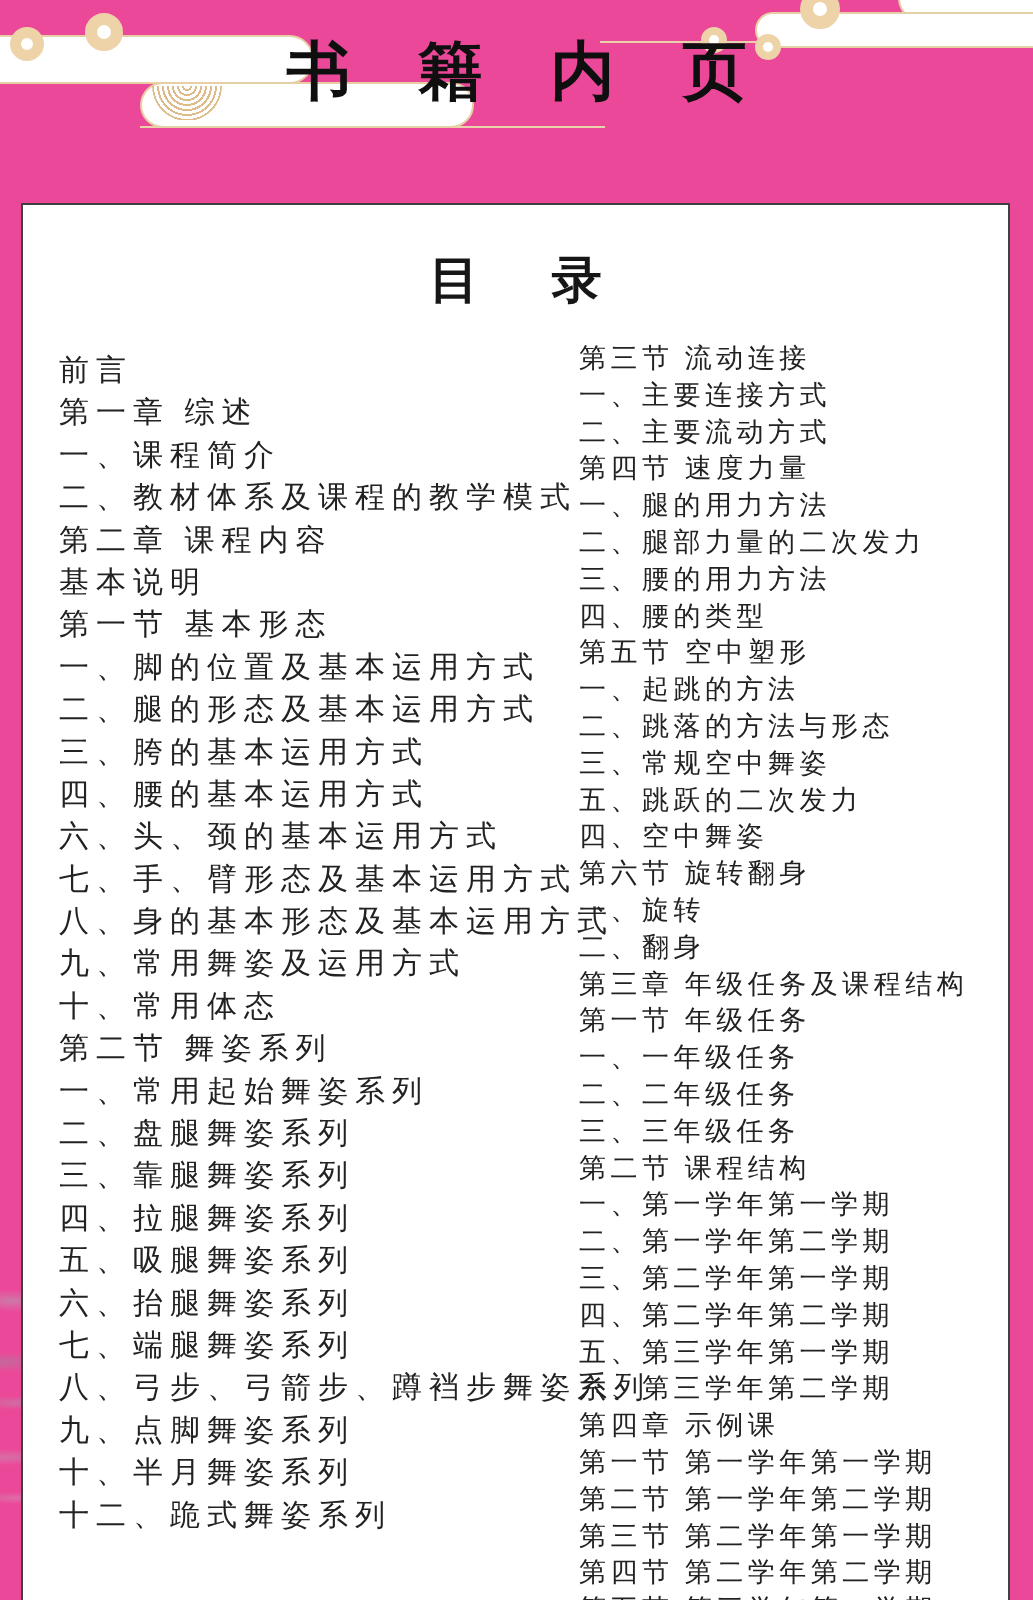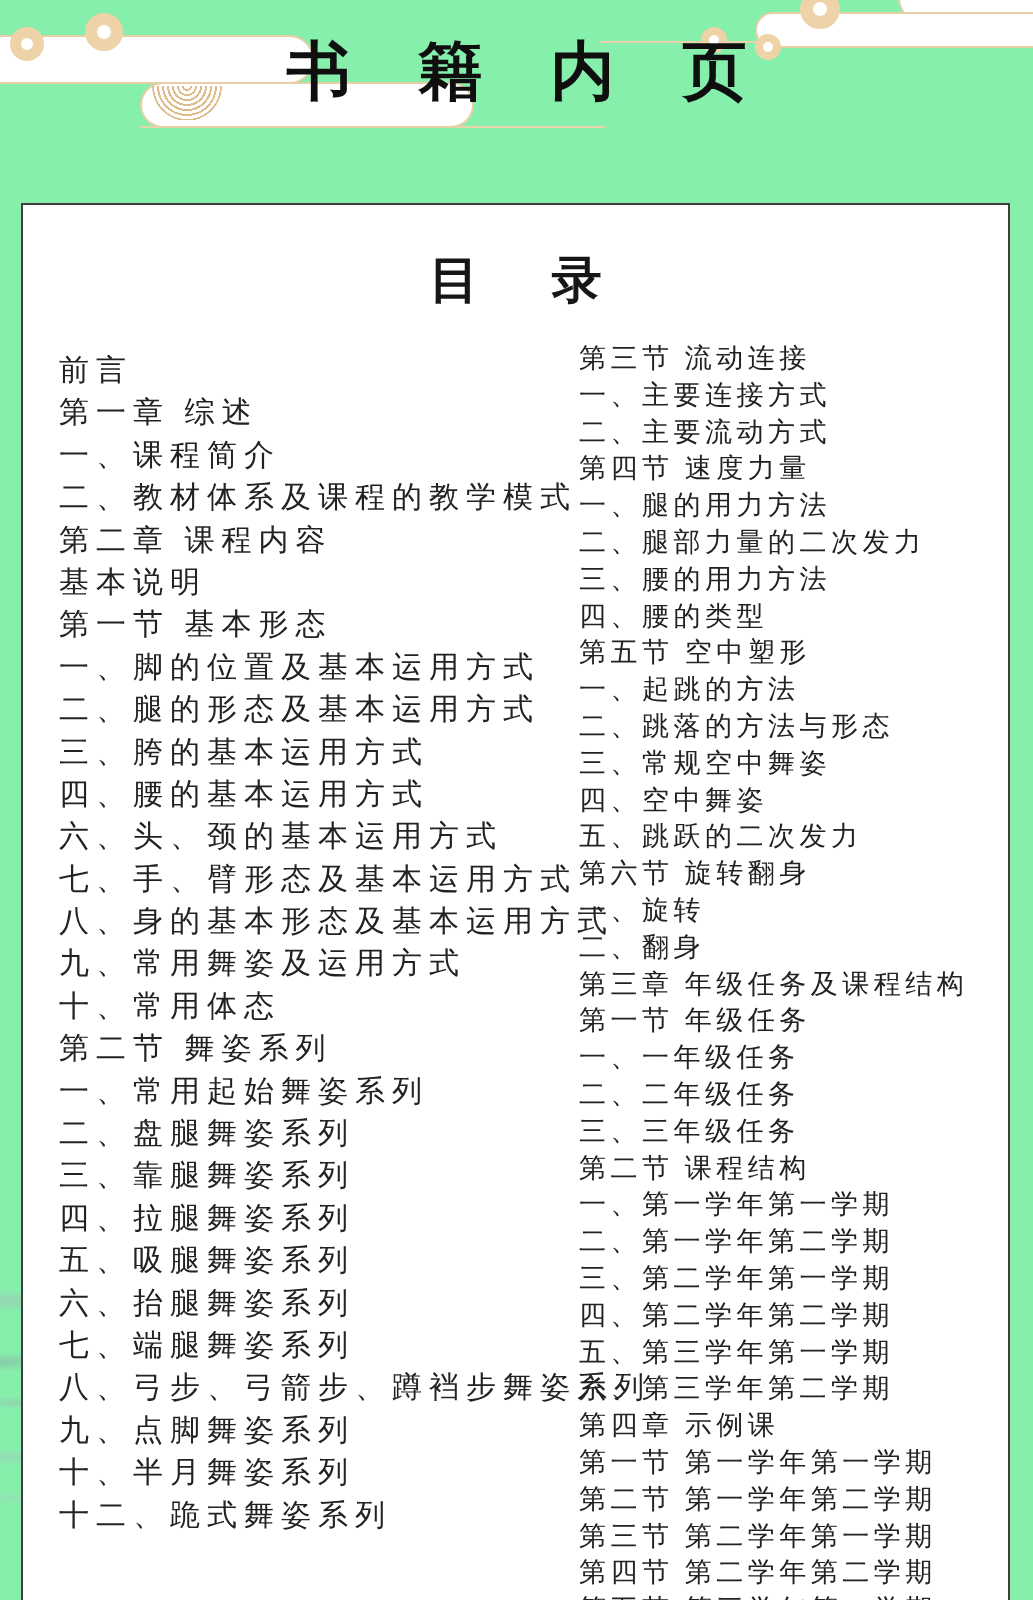--- a/index.html
+++ b/index.html
@@ -1,17 +1,17 @@
 <!DOCTYPE html>
 <html><head>
 <meta charset="utf-8">
 <style>
   html,body{margin:0;padding:0;background:#ffffff;}
   body{font-family:"Liberation Serif","DejaVu Serif",serif;}
-  .page{position:relative;width:1033px;height:1600px;overflow:hidden;background:#86efac;}
+  .page{position:relative;width:1033px;height:1600px;overflow:hidden;background:#ec4899;}
 
   
   .deco{position:absolute;pointer-events:none;}
   .cloud-bar{border:2px solid #e7cfa5;background:#fff;border-radius:28px;}
   .bar1{left:-40px;top:35px;width:350px;height:45px;z-index:3;}
   .bar2{left:140px;top:82px;width:330px;height:42px;z-index:1;}
   .bar3{left:755px;top:12px;width:360px;height:32px;border-radius:18px;z-index:2;}
   .bar4{left:898px;top:-30px;width:500px;height:48px;border-radius:24px;z-index:1;}
   .hline{height:2px;background:#e9d2a9;}
   .hline-left{left:140px;top:126px;width:465px;z-index:0;}
@@ -109,22 +109,22 @@
         <div class="toc-entry">二、主要流动方式</div>
         <div class="toc-entry">第四节 速度力量</div>
         <div class="toc-entry">一、腿的用力方法</div>
         <div class="toc-entry">二、腿部力量的二次发力</div>
         <div class="toc-entry">三、腰的用力方法</div>
         <div class="toc-entry">四、腰的类型</div>
         <div class="toc-entry">第五节 空中塑形</div>
         <div class="toc-entry">一、起跳的方法</div>
         <div class="toc-entry">二、跳落的方法与形态</div>
         <div class="toc-entry">三、常规空中舞姿</div>
+        <div class="toc-entry">五、跳跃的二次发力</div>
         <div class="toc-entry">四、空中舞姿</div>
-        <div class="toc-entry">五、跳跃的二次发力</div>
         <div class="toc-entry">第六节 旋转翻身</div>
         <div class="toc-entry">一、旋转</div>
         <div class="toc-entry">二、翻身</div>
         <div class="toc-entry">第三章 年级任务及课程结构</div>
         <div class="toc-entry">第一节 年级任务</div>
         <div class="toc-entry">一、一年级任务</div>
         <div class="toc-entry">二、二年级任务</div>
         <div class="toc-entry">三、三年级任务</div>
         <div class="toc-entry">第二节 课程结构</div>
         <div class="toc-entry">一、第一学年第一学期</div>

